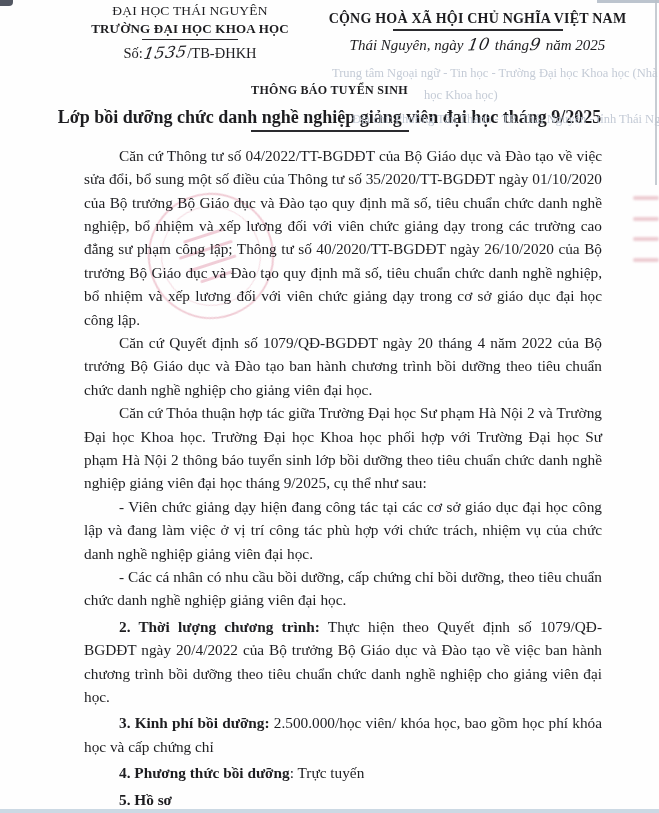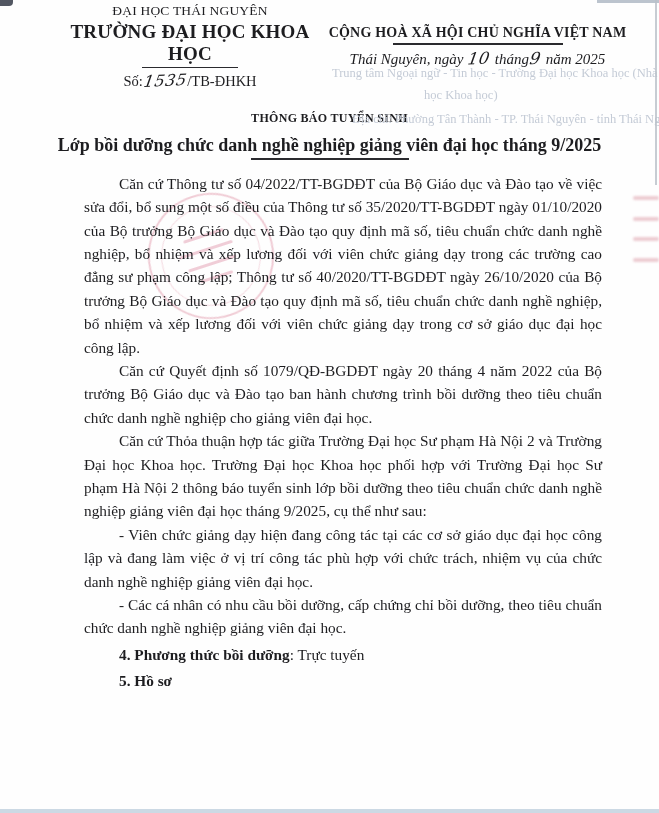--- a/index.html
+++ b/index.html
@@ -21,21 +21,21 @@
   .header-left{
     width:240px;
     text-align:center;
     flex-shrink:0;
   }
   .header-right{
     flex:1;
     text-align:center;
   }
   .org-parent{font-size:13.5px;letter-spacing:.2px;}
-  .org-school{font-size:19px;font-weight:bold;margin-top:2px;letter-spacing:.2px;}
+  .org-school{font-size:13px;font-weight:bold;margin-top:2px;letter-spacing:.2px;}
   .rule-sm{height:1.2px;background:#2a2a2e;width:96px;margin:2px auto 3px;}
   .doc-no{font-size:14.5px;margin-top:2px;}
   .nat-country{font-size:14px;font-weight:bold;letter-spacing:.2px;}
   .nat-motto{font-size:15px;font-weight:bold;margin-top:3px;}
   .rule-md{height:1.3px;background:#2a2a2e;width:170px;margin:2px auto 4px;}
   .place-date{font-size:15px;font-style:italic;margin-top:3px;}
   .hw{
     font-family:"DejaVu Serif",serif;
     font-style:italic;
     display:inline-block;
@@ -171,21 +171,23 @@
   </div>
 
   <div class="body">
     <p>Căn cứ Thông tư số 04/2022/TT-BGDĐT của Bộ Giáo dục và Đào tạo về việc sửa đổi, bổ sung một số điều của Thông tư số 35/2020/TT-BGDĐT ngày 01/10/2020 của Bộ trưởng Bộ Giáo dục và Đào tạo quy định mã số, tiêu chuẩn chức danh nghề nghiệp, bổ nhiệm và xếp lương đối với viên chức giảng dạy trong các trường cao đẳng sư phạm công lập; Thông tư số 40/2020/TT-BGDĐT ngày 26/10/2020 của Bộ trưởng Bộ Giáo dục và Đào tạo quy định mã số, tiêu chuẩn chức danh nghề nghiệp, bổ nhiệm và xếp lương đối với viên chức giảng dạy trong cơ sở giáo dục đại học công lập.</p>
     <p>Căn cứ Quyết định số 1079/QĐ-BGDĐT ngày 20 tháng 4 năm 2022 của Bộ trưởng Bộ Giáo dục và Đào tạo ban hành chương trình bồi dưỡng theo tiêu chuẩn chức danh nghề nghiệp cho giảng viên đại học.</p>
     <p>Căn cứ Thỏa thuận hợp tác giữa Trường Đại học Sư phạm Hà Nội 2 và Trường Đại học Khoa học. Trường Đại học Khoa học phối hợp với Trường Đại học Sư phạm Hà Nội 2 thông báo tuyển sinh lớp bồi dưỡng theo tiêu chuẩn chức danh nghề nghiệp giảng viên đại học tháng 9/2025, cụ thể như sau:</p>
 
     <p>- Viên chức giảng dạy hiện đang công tác tại các cơ sở giáo dục đại học công lập và đang làm việc ở vị trí công tác phù hợp với chức trách, nhiệm vụ của chức danh nghề nghiệp giảng viên đại học.</p>
     <p>- Các cá nhân có nhu cầu bồi dưỡng, cấp chứng chỉ bồi dưỡng, theo tiêu chuẩn chức danh nghề nghiệp giảng viên đại học.</p>
 
+    <p class="sect"><span class="bold">2. Thời lượng chương trình:</span><span> Thực hiện theo Quyết định số 1079/QĐ-BGDĐT ngày 20/4/2022 của Bộ trưởng Bộ Giáo dục và Đào tạo về việc ban hành chương trình bồi dưỡng theo tiêu chuẩn chức danh nghề nghiệp cho giảng viên đại học.</span></p>
 
+    <p class="sect"><span class="bold">3. Kinh phí bồi dưỡng:</span><span> 2.500.000/học viên/ khóa học, bao gồm học phí khóa học và cấp chứng chỉ</span></p>
 
     <p class="sect"><span class="bold">4. Phương thức bồi dưỡng</span><span>: Trực tuyến</span></p>
 
     <p class="sect bold">5. Hồ sơ</p>
 
   </div>
 
 </div>
 
 </body></html>

